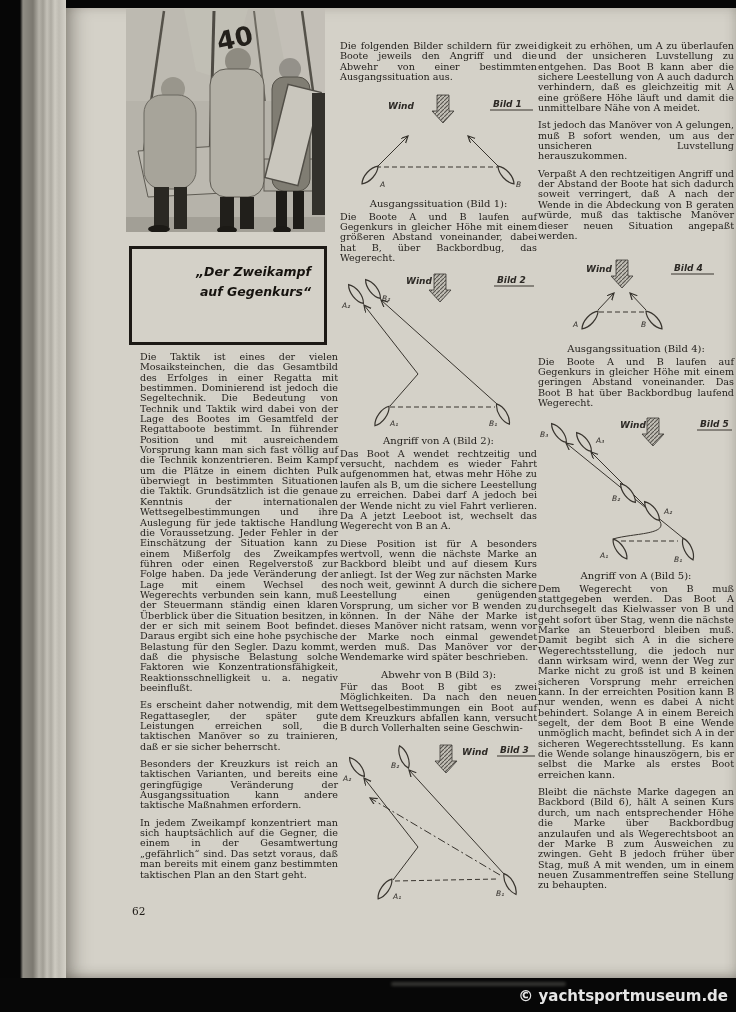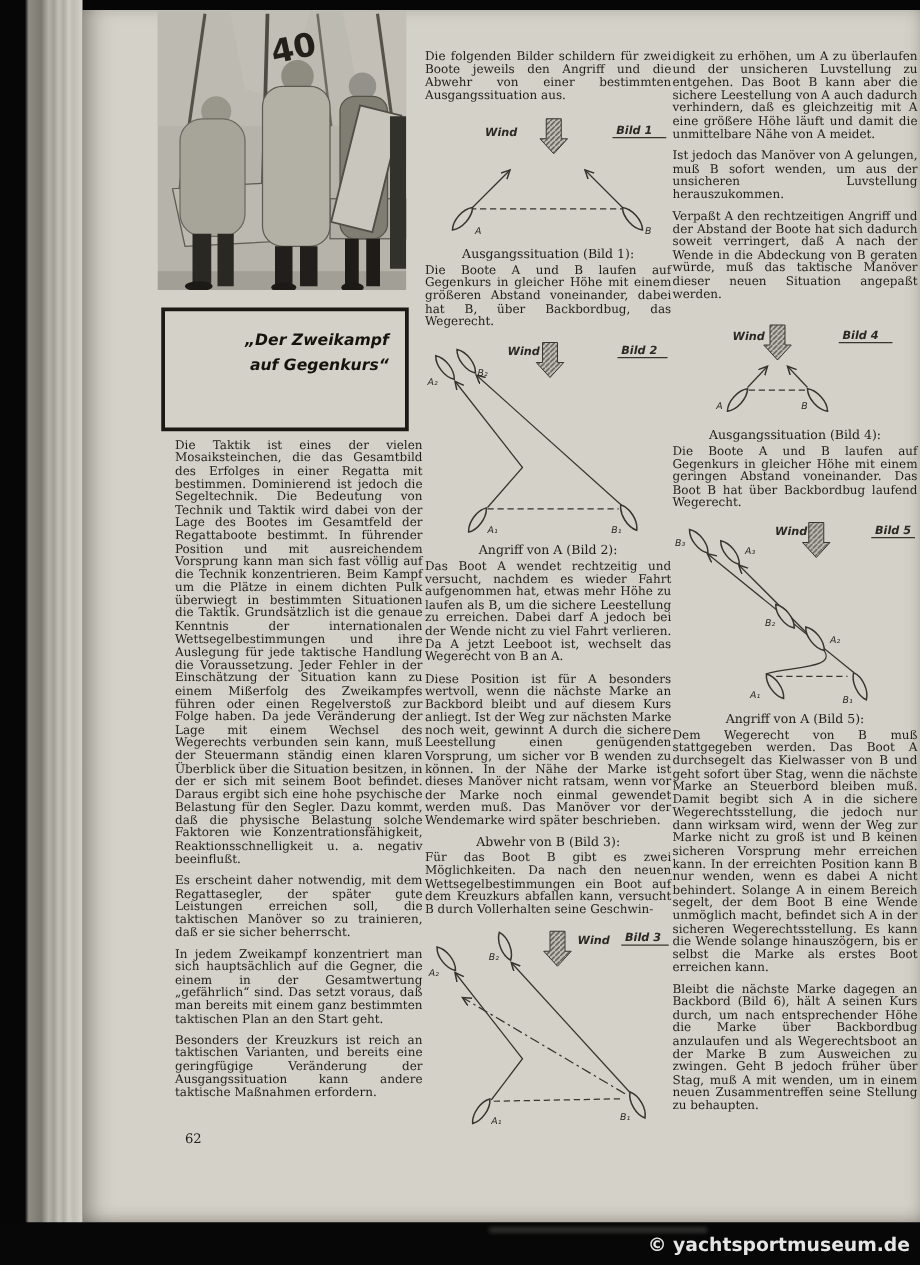--- a/index.html
+++ b/index.html
@@ -41,21 +41,21 @@
   }
   .col{
     position:absolute;width:197px;color:#201d19;
     font-size:9.6px;line-height:10.35px;text-align:justify;
   }
   .col p{margin:0 0 7px 0;}
   .col p.h{margin:4px 0 2px 0;font-size:10px;text-align:center;}
   .col1{left:74px;top:344px;width:198px;}
   .col2{left:274px;top:33px;}
   .col3{left:472px;top:33px;width:196px;}
-  .pn{position:absolute;left:82px;top:897px;font-size:10.5px;color:#201d19;}
+  .pn{position:absolute;left:66px;top:897px;font-size:10.5px;color:#201d19;}
   .fig{display:block;margin:2px 0 4px 0;}
   .fig line,.fig polyline,.fig path.course{stroke:#38342e;fill:none;}
   .boat{fill:#d4d1c8;stroke:#38342e;stroke-width:1.2;}
   .fw{font:italic bold 9px "DejaVu Sans",sans-serif;fill:#2c2925;}
   .fb{font:italic 7.5px "DejaVu Sans",sans-serif;fill:#2c2925;}
   .footer{position:absolute;left:0;bottom:0;width:736px;height:34px;background:#070707;}
   .wm{
     position:absolute;right:8px;bottom:7px;color:#e5e5e5;
     font:bold 15px "DejaVu Sans",sans-serif;
   }
@@ -109,22 +109,22 @@
   <div class="box">
     <div class="t">
       <div>„Der Zweikampf</div>
       <div>auf Gegenkurs“</div>
     </div>
   </div>
 
   <div class="col col1">
     <p>Die Taktik ist eines der vielen Mosaiksteinchen, die das Gesamtbild des Erfolges in einer Regatta mit bestimmen. Dominierend ist jedoch die Segeltechnik. Die Bedeutung von Technik und Taktik wird dabei von der Lage des Bootes im Gesamtfeld der Regattaboote bestimmt. In führender Position und mit ausreichendem Vorsprung kann man sich fast völlig auf die Technik konzentrieren. Beim Kampf um die Plätze in einem dichten Pulk überwiegt in bestimmten Situationen die Taktik. Grundsätzlich ist die genaue Kenntnis der internationalen Wettsegelbestimmungen und ihre Auslegung für jede taktische Handlung die Voraussetzung. Jeder Fehler in der Einschätzung der Situation kann zu einem Mißerfolg des Zweikampfes führen oder einen Regelverstoß zur Folge haben. Da jede Veränderung der Lage mit einem Wechsel des Wegerechts verbunden sein kann, muß der Steuermann ständig einen klaren Überblick über die Situation besitzen, in der er sich mit seinem Boot befindet. Daraus ergibt sich eine hohe psychische Belastung für den Segler. Dazu kommt, daß die physische Belastung solche Faktoren wie Konzentrationsfähigkeit, Reaktionsschnelligkeit u. a. negativ beeinflußt.</p>
     <p>Es erscheint daher notwendig, mit dem Regattasegler, der später gute Leistungen erreichen soll, die taktischen Manöver so zu trainieren, daß er sie sicher beherrscht.</p>
+    <p>Besonders der Kreuzkurs ist reich an taktischen Varianten, und bereits eine geringfügige Veränderung der Ausgangssituation kann andere taktische Maßnahmen erfordern.</p>
     <p>In jedem Zweikampf konzentriert man sich hauptsächlich auf die Gegner, die einem in der Gesamtwertung „gefährlich“ sind. Das setzt voraus, daß man bereits mit einem ganz bestimmten taktischen Plan an den Start geht.</p>
-    <p>Besonders der Kreuzkurs ist reich an taktischen Varianten, und bereits eine geringfügige Veränderung der Ausgangssituation kann andere taktische Maßnahmen erfordern.</p>
   </div>
   <div class="pn">62</div>
 
   <div class="col col2">
     <p>Die folgenden Bilder schildern für zwei Boote jeweils den Angriff und die Abwehr von einer bestimmten Ausgangssituation aus.</p>
 
     <svg class="fig" width="197" height="106" viewBox="0 0 197 106">
       <defs>
         <pattern id="f1h" width="4" height="4" patternUnits="userSpaceOnUse">
           <rect width="4" height="4" fill="#c2bfb6"></rect>

